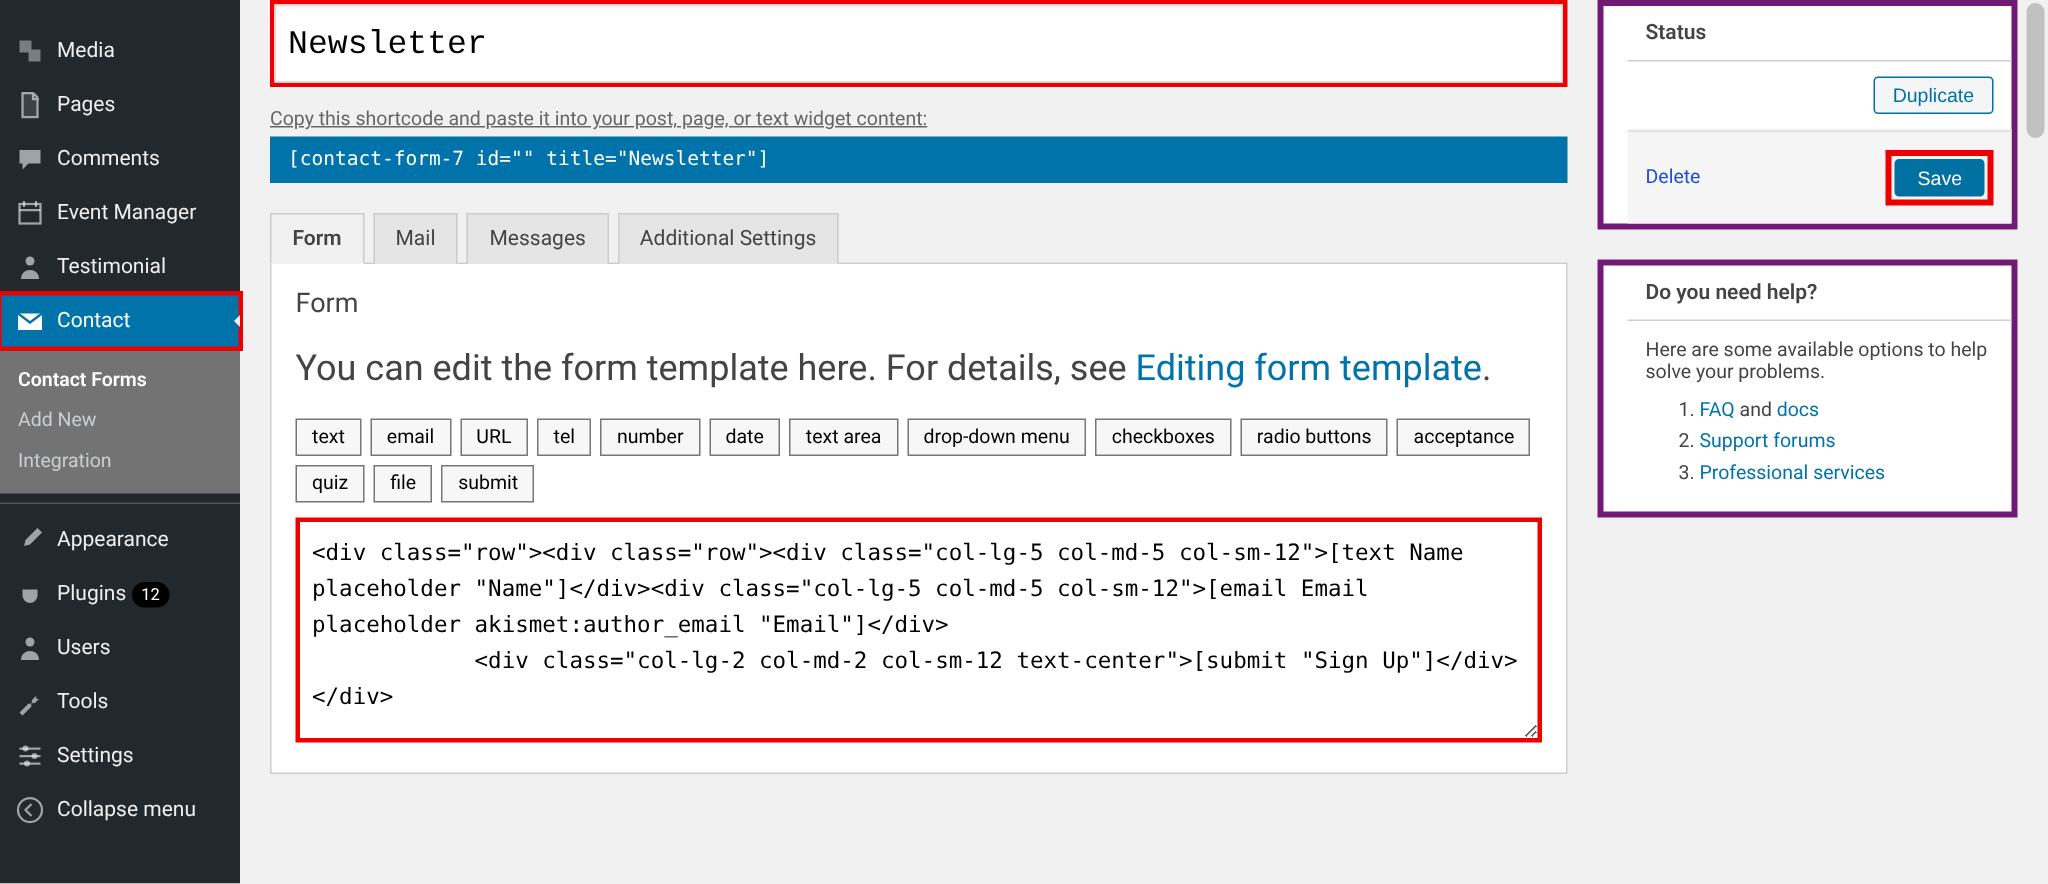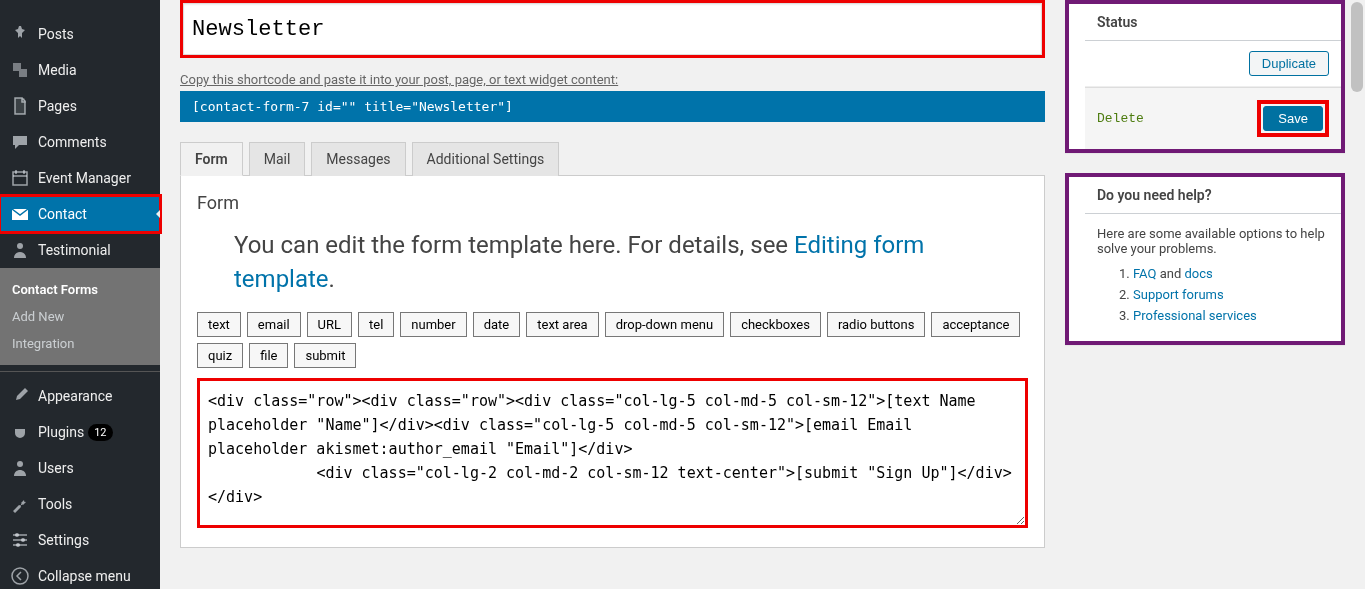--- a/index.html
+++ b/index.html
@@ -28,36 +28,36 @@
 .title-wrap { border: 3px solid #e00; margin-bottom: 14px; }
 
 .hint { color: #666; margin-bottom: 4px; font-size: 13px; text-decoration: underline; }
 .shortcode { background: #0073aa; color: #fff; padding: 8px 12px; font-family: Consolas, Monaco, monospace; font-size: 13px; margin-bottom: 20px; }
 
 .tabs { display: flex; gap: 0; }
 .tab { background: #e5e5e5; border: 1px solid #ccc; padding: 8px 14px; cursor: pointer; font-size: 14px; margin-right: 6px; border-bottom: none; }
 .tab.active { background: #f1f1f1; border-bottom: 1px solid #f1f1f1; font-weight: 600; position: relative; z-index: 2; }
 .panel { border: 1px solid #ccc; background: #fff; padding: 16px; margin-top: -1px; }
 .panel h2 { font-size: 18px; font-weight: 400; margin-bottom: 16px; }
-.panel-desc { font-size: 24px; font-weight: 400; margin-bottom: 16px; line-height: 1.4; margin-left: 37px; }
+.panel-desc { font-size: 24px; font-weight: 400; margin-bottom: 16px; line-height: 1.4; }
 .panel-desc a { color: #0073aa; text-decoration: none; }
 
 .tag-buttons { display: flex; flex-wrap: wrap; gap: 6px; margin-bottom: 10px; }
 .tag-btn { border: 1px solid #777; background: #f7f7f7; padding: 4px 10px; font-size: 13px; cursor: pointer; font-family: inherit; }
 
 .code-area { width: 100%; min-height: 150px; border: 3px solid #e00; padding: 8px; font-family: Consolas, Monaco, monospace; font-size: 15px; resize: vertical; line-height: 1.6; }
 
 
 .postbox { background: #fff; border: 4px solid #701a75; margin-bottom: 20px; box-shadow: 0 1px 1px rgba(0,0,0,.04); padding-left: 16px; }
 .postbox-header { border-bottom: 1px solid #ccd0d4; padding: 10px 12px; font-size: 14px; font-weight: 600; }
 .postbox-body { padding: 12px; font-size: 13px; }
 .status-actions { text-align: right; padding: 10px 12px; border-bottom: 1px solid #eee; }
 .dup-btn { border: 1px solid #0071a1; background: #f3f5f6; color: #0071a1; padding: 4px 12px; border-radius: 3px; cursor: pointer; font-size: 13px; }
 .major-actions { display: flex; justify-content: space-between; align-items: center; padding: 12px; background: #f5f5f5; border-top: 1px solid #ddd; }
-.delete-link { color: #4d7c0f; text-decoration: none; cursor: pointer; font-family: Liberation Mono, monospace; }
+.delete-link { color: #1d4ed8; text-decoration: none; cursor: pointer; }
 .save-wrap { border: 4px solid #e00; padding: 2px; }
 .save-btn { background: #0071a1; color: #fff; border: 1px solid #0071a1; padding: 4px 14px; border-radius: 3px; cursor: pointer; font-size: 13px; }
 
 .help-list { padding-left: 36px; margin-top: 10px; }
 .help-list li { margin-bottom: 6px; }
 .help-list a { color: #0073aa; text-decoration: none; }
 
 .scrollbar-track { position: absolute; right: 0; top: 0; width: 16px; height: 100%; background: #f1f1f1; }
 .scrollbar-thumb { position: absolute; right: 2px; top: 2px; width: 12px; height: 90px; background: #c1c1c1; border-radius: 6px; }
 .outer { position: relative; width: 1365px; height: 589px; overflow: hidden; }
@@ -65,28 +65,20 @@
 </head>
 <body>
 
 <div class="outer">
 <div class="wrap">
 <div class="sidebar">
 
   <div class="menu-item">
     <span class="menu-icon">
             <svg viewBox="0 0 20 20" width="20" height="20">
-              <path d="M11 2l1 3 3 1-3 3v5l-2-2-2 2V9L5 6l3-1 1-3z"></path>
-            </svg>
-          </span>
-    <span>Posts</span>
-  </div>
-  <div class="menu-item">
-    <span class="menu-icon">
-            <svg viewBox="0 0 20 20" width="20" height="20">
               <path d="M3 3h8v8H3zM9 9h8v8H9z" fill-opacity=".7"></path>
             </svg>
           </span>
     <span>Media</span>
   </div>
   <div class="menu-item">
     <span class="menu-icon">
             <svg viewBox="0 0 20 20" width="20" height="20">
               <path d="M5 2h7l3 3v13H5zM7 2h5v4h4" fill="none" stroke="currentColor" stroke-width="1.5"></path>
               <rect x="5" y="2" width="10" height="16" fill="currentColor" opacity=".2"></rect>
@@ -104,37 +96,37 @@
   </div>
   <div class="menu-item">
     <span class="menu-icon">
             <svg viewBox="0 0 20 20" width="20" height="20">
               <rect x="3" y="4" width="14" height="13" fill="none" stroke="currentColor" stroke-width="1.5"></rect>
               <path d="M3 8h14M6 2v4M14 2v4" stroke="currentColor" stroke-width="1.5"></path>
             </svg>
           </span>
     <span>Event Manager</span>
   </div>
+  <div class="menu-item">
+    <span class="menu-icon">
+            <svg viewBox="0 0 20 20" width="20" height="20">
+              <circle cx="10" cy="6" r="3"></circle>
+              <path d="M4 18c0-4 3-6 6-6s6 2 6 6z"></path>
+            </svg>
+          </span>
+    <span>Testimonial</span>
+  </div>
   <div class="menu-item active" style="outline:3px solid #e00; outline-offset:-1px;">
     <span class="menu-icon">
             <svg viewBox="0 0 20 20" width="20" height="20">
               <rect x="2" y="5" width="16" height="11" fill="currentColor"></rect>
               <path d="M2 5l8 6 8-6" stroke="#0073aa" stroke-width="1.5" fill="none"></path>
             </svg>
           </span>
     <span>Contact</span>
-  </div>
-  <div class="menu-item">
-    <span class="menu-icon">
-            <svg viewBox="0 0 20 20" width="20" height="20">
-              <circle cx="10" cy="6" r="3"></circle>
-              <path d="M4 18c0-4 3-6 6-6s6 2 6 6z"></path>
-            </svg>
-          </span>
-    <span>Testimonial</span>
   </div>
   <div class="submenu">
     <div class="sub-item current">Contact Forms</div>
     <div class="sub-item">Add New</div>
     <div class="sub-item">Integration</div>
   </div>
 
   <div class="menu-sep"></div>
 
   <div class="menu-item">

